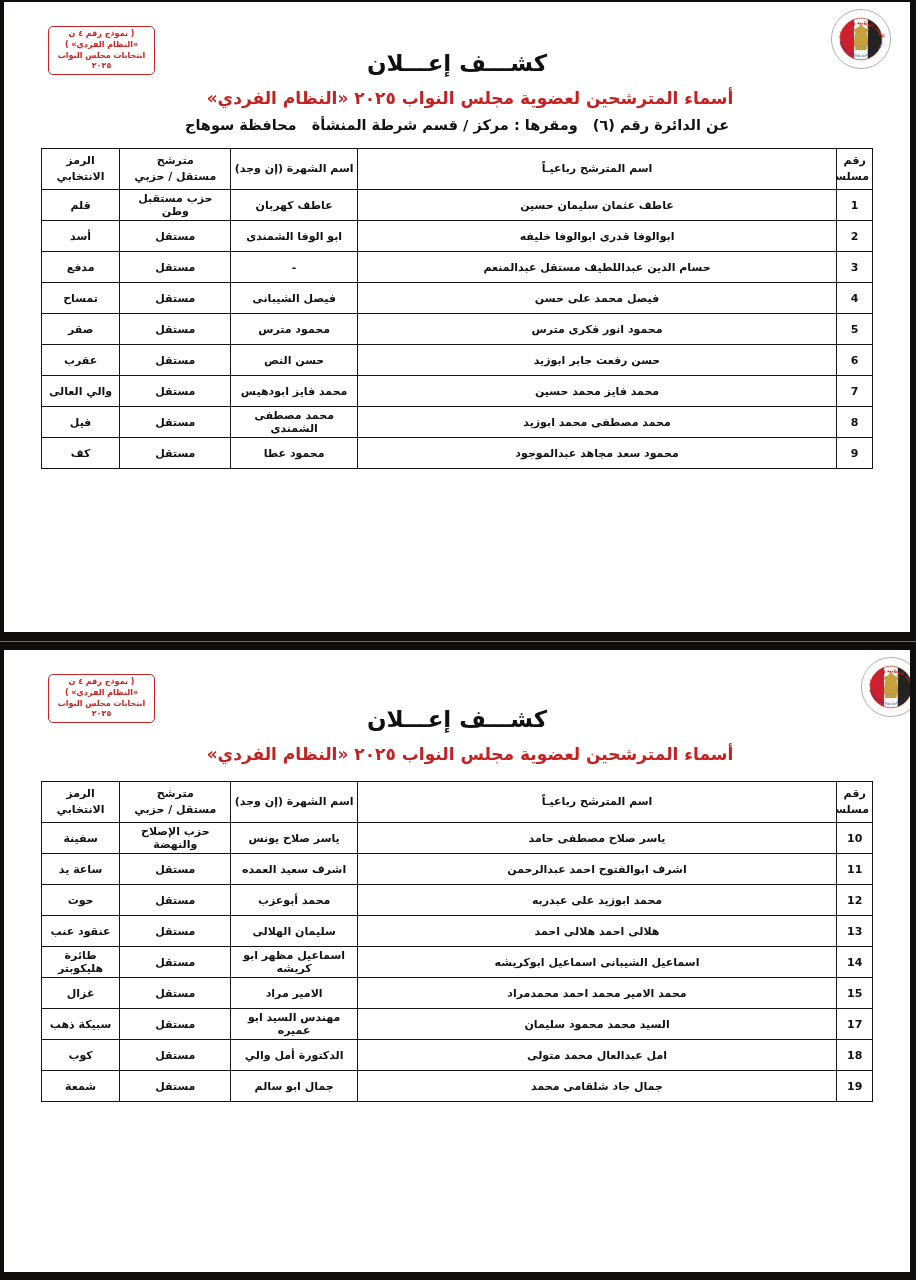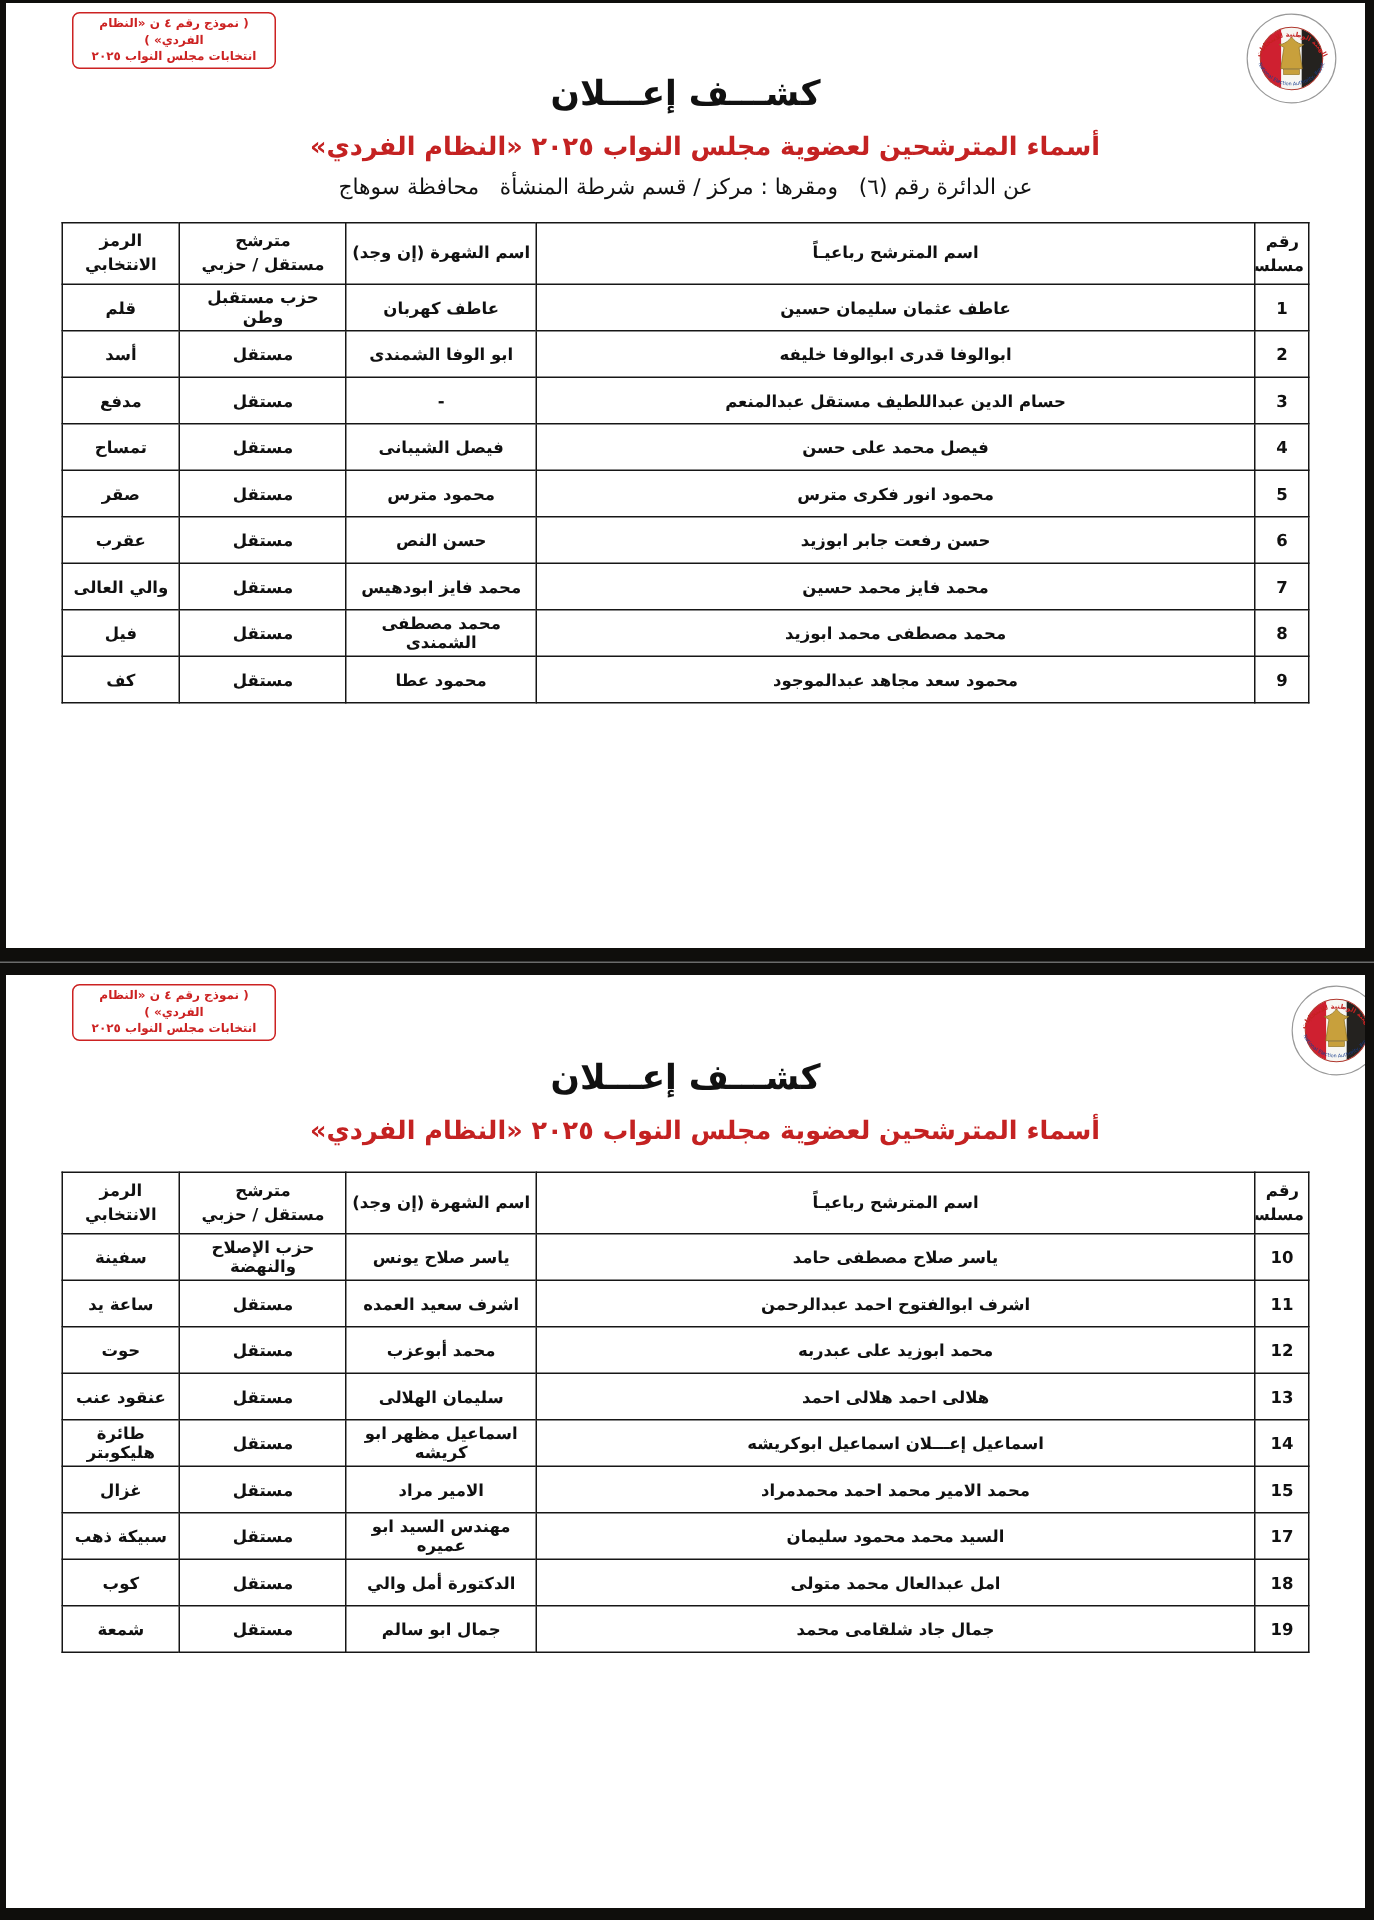--- a/index.html
+++ b/index.html
@@ -13,22 +13,22 @@
   .page{
     position:absolute;left:4px;right:6px;
     background:#ffffff;
     overflow:hidden;
   }
   .page1{top:2px;height:630px;}
   .page2{top:650px;height:622px;}
   .sep-line{position:absolute;left:0;right:0;top:641px;height:1px;background:#6b6b6b;}
 
   .form-box{
-    position:absolute;top:6px;left:44px;
-    width:136px;min-height:30px;
+    position:absolute;top:24px;left:44px;
+    width:107px;min-height:30px;
     border:1.2px solid #c22;
     border-radius:5px;
     padding:2px 3px;
     text-align:center;
     color:#c22;
     font-size:8px;font-weight:bold;
     line-height:1.35;
     direction:rtl;
     box-sizing:border-box;
   }
@@ -45,21 +45,21 @@
   .page2 .doc-title{padding-top:44px;}
   .doc-subtitle{
     text-align:center;
     font-size:17px;font-weight:bold;
     margin:11px 0 0 0;
     direction:rtl;
     padding-left:26px;
   }
   .district-line{
     text-align:center;
-    font-size:14.5px;font-weight:normal;color:#111;
+    font-size:14.5px;font-weight:bold;color:#111;
     margin:9px 0 0 0;
     direction:rtl;
   }
   table.cand{
     direction:rtl;
     width:832px;
     margin:15px auto 0 auto;
     border-collapse:collapse;
     table-layout:fixed;
   }
@@ -273,21 +273,21 @@
         </tr>
         <tr data-name="candidate-row">
           <td data-name="serial-cell">13</td>
           <td data-name="name-cell">هلالى احمد هلالى احمد</td>
           <td data-name="shohra-cell">سليمان الهلالى</td>
           <td data-name="party-cell">مستقل</td>
           <td data-name="symbol-cell">عنقود عنب</td>
         </tr>
         <tr data-name="candidate-row">
           <td data-name="serial-cell">14</td>
-          <td data-name="name-cell">اسماعيل إعـــلان اسماعيل ابوكريشه</td>
+          <td data-name="name-cell">اسماعيل الشيبانى اسماعيل ابوكريشه</td>
           <td data-name="shohra-cell">اسماعيل مظهر ابو كريشه</td>
           <td data-name="party-cell">مستقل</td>
           <td data-name="symbol-cell">طائرة هليكوبتر</td>
         </tr>
         <tr data-name="candidate-row">
           <td data-name="serial-cell">15</td>
           <td data-name="name-cell">محمد الامير محمد احمد محمدمراد</td>
           <td data-name="shohra-cell">الامير مراد</td>
           <td data-name="party-cell">مستقل</td>
           <td data-name="symbol-cell">غزال</td>

